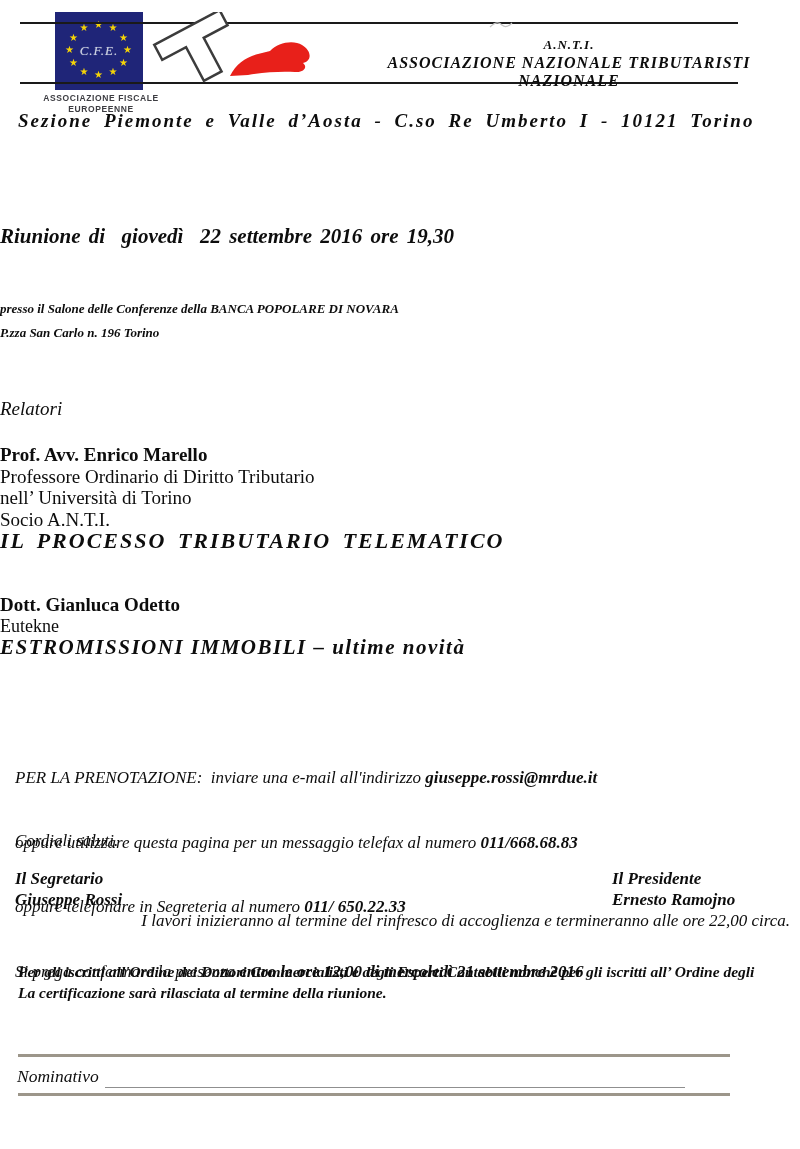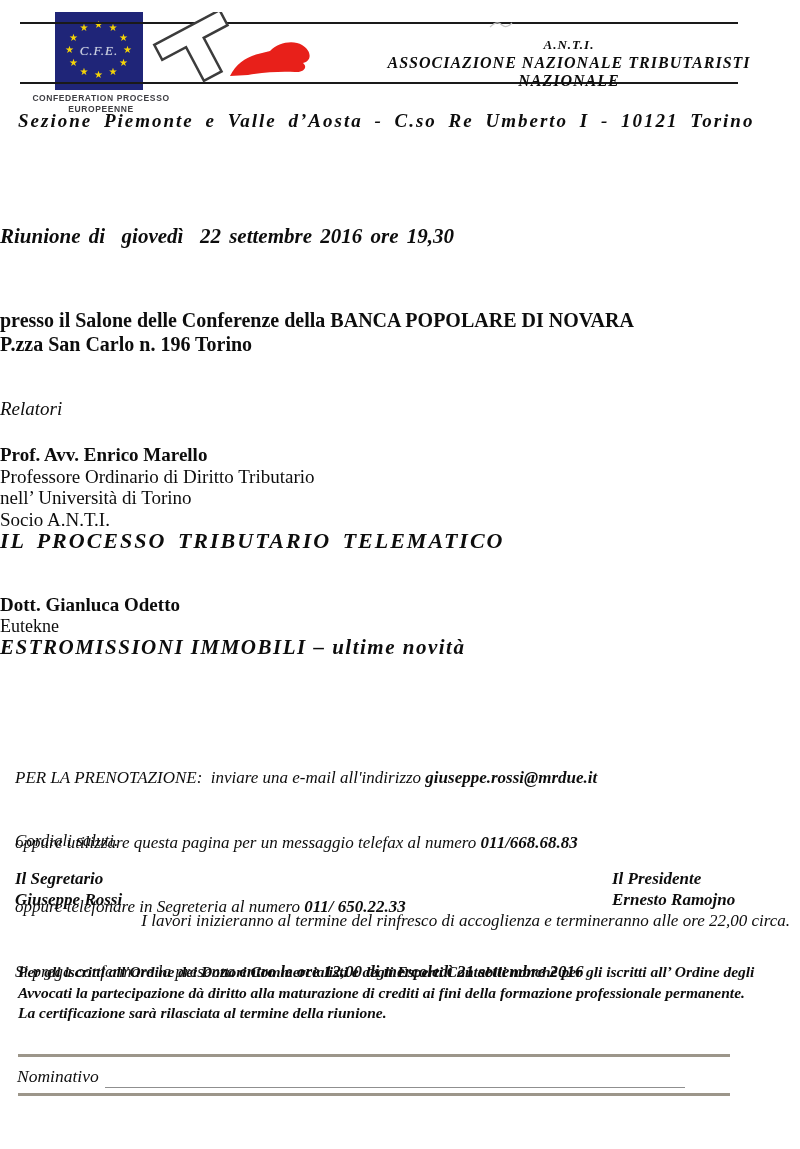--- a/index.html
+++ b/index.html
@@ -42,21 +42,21 @@
     position:absolute;left:18px;top:110px;width:770px;
     font-size:19px;font-weight:bold;font-style:italic;
     letter-spacing:2px;word-spacing:5px;white-space:pre;
   }
   
   .center{left:0;width:800px;text-align:left;}
   .title{
     top:224px;font-size:21px;font-weight:bold;font-style:italic;
     word-spacing:3px;white-space:pre;
   }
-  .venue{top:308px;font-size:20px;font-weight:bold;line-height:24px;}
+  .venue{top:297px;font-size:13px;font-weight:bold;font-style:italic;line-height:24px;}
   .relatori{top:398px;font-size:19px;font-style:italic;}
   .speaker1{top:444px;font-size:19px;line-height:21.5px;}
   .speaker2{top:594px;font-size:19px;line-height:21.5px;}
   .sp-name{font-weight:bold;}
   .sp-topic1{font-size:22px;font-weight:bold;font-style:italic;letter-spacing:2px;word-spacing:4px;}
   .sp-topic2{font-size:21px;font-weight:bold;font-style:italic;letter-spacing:1.5px;}
   .eutekne{font-size:18px;}
   .booking{
     position:absolute;left:15px;top:724px;width:775px;
     font-size:17px;font-style:italic;line-height:21.5px;white-space:pre-wrap;
@@ -99,21 +99,21 @@
         <span class="star" style="color: rgb(245, 211, 7); left: 39px; top: 58px;">★</span>
         <span class="star" style="color: rgb(245, 211, 7); left: 24.5px; top: 54.6506px;">★</span>
         <span class="star" style="color: rgb(245, 211, 7); left: 13.8853px; top: 45.5px;">★</span>
         <span class="star" style="color: rgb(245, 211, 7); left: 10px; top: 33px;">★</span>
         <span class="star" style="color: rgb(245, 211, 7); left: 13.8853px; top: 20.5px;">★</span>
         <span class="star" style="color: rgb(245, 211, 7); left: 24.5px; top: 11.3494px;">★</span>
       </div>
     <div class="cfe-script">C.F.E.</div>
   </div>
   <div class="cfe-caption">
-    <div>CONFEDERATION PROCESSO</div>
+    <div>ASSOCIAZIONE FISCALE</div>
     <div>EUROPEENNE</div>
   </div>
 
   <svg class="tlogo" width="172" height="76" viewBox="0 0 172 76">
     <g transform="translate(48,38) rotate(-28)">
       <path id="tshape" d="M -38 -26 h 74 v 17 h -27 v 38 h -20 v -38 h -27 z" fill="#ffffff" stroke="#3c3c3c" stroke-width="2.5" stroke-linejoin="miter"></path>
     </g>
     <path id="redswoosh" d="M78,64 C84,52 94,45 106,42 L118,39 C126,30 142,28 150,33 C160,39 160,49 151,51 C156,55 152,61 143,60 C131,59 112,60 96,63 Z" fill="#e8201a"></path>
   </svg>
 
@@ -166,21 +166,20 @@
   </div>
   <div class="sig sig-right">
     <div>Il Presidente</div>
     <div>Ernesto Ramojno</div>
   </div>
 
   <div class="lavori">I lavori inizieranno al termine del rinfresco di accoglienza e termineranno alle ore 22,00 circa.</div>
 
   <div class="credits">
     <div>Per gli iscritti all'Ordine dei Dottori Commercialisti e degli Esperti Contabili nonchè per gli iscritti all’ Ordine degli</div>
-    <div>Avvocati la partecipazione dà diritto alla maturazione di crediti ai fini della formazione professionale permanente.</div>
     <div>La certificazione sarà rilasciata al termine della riunione.</div>
   </div>
 
   <div class="grayline gl1"></div>
   <div class="nominativo-label">Nominativo</div>
   <div class="nominativo-line"></div>
   <div class="grayline gl2"></div>
 
 </div>
 

